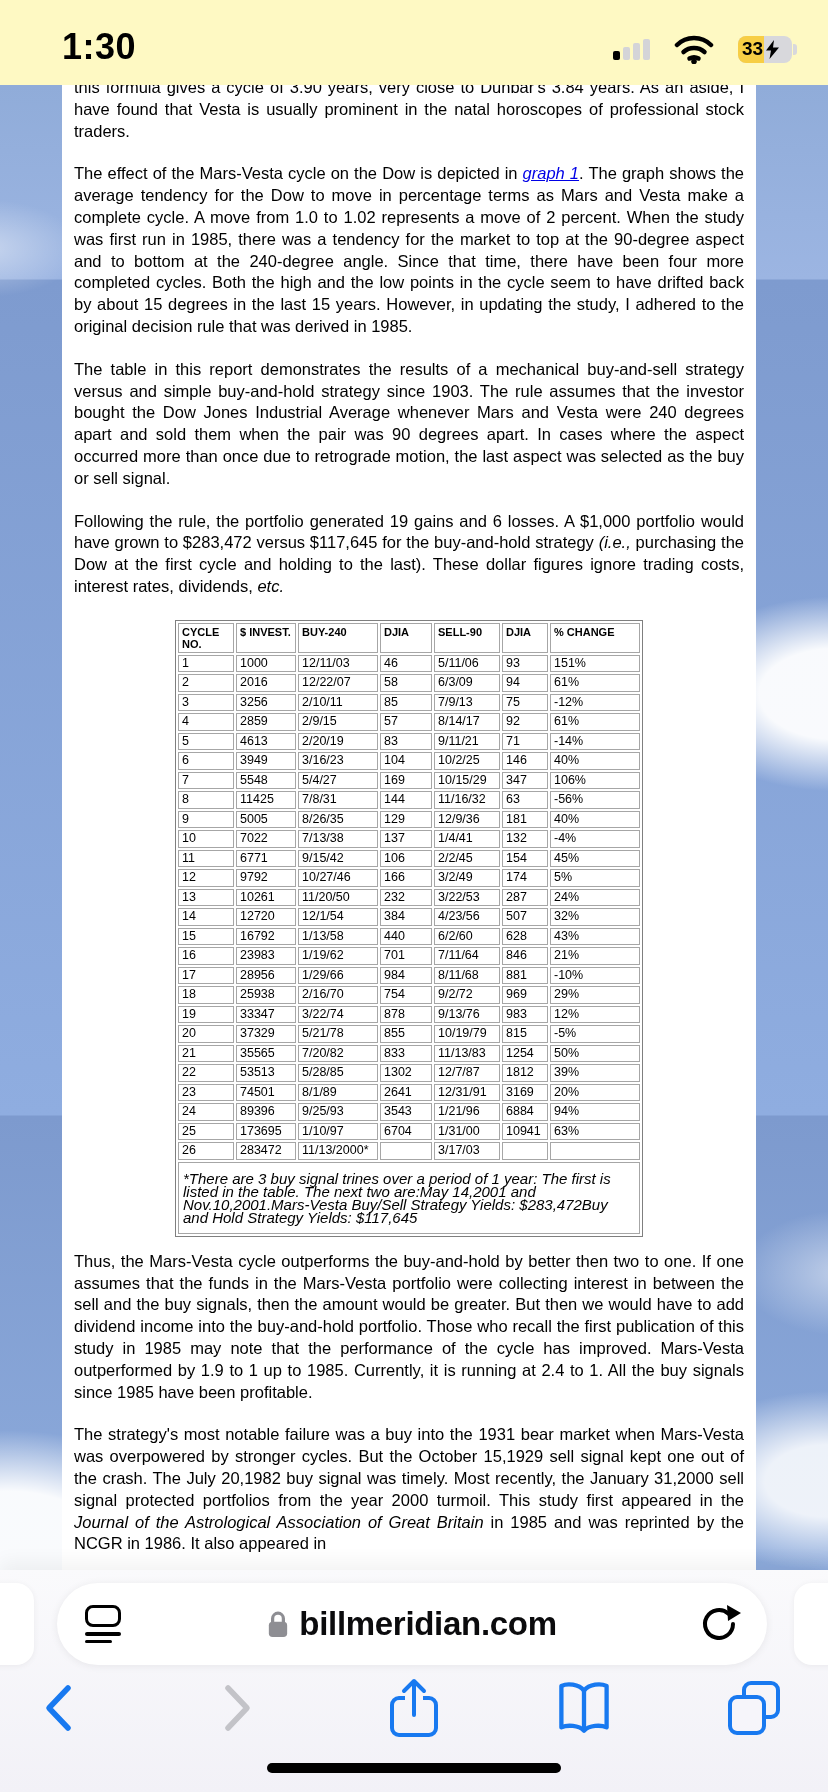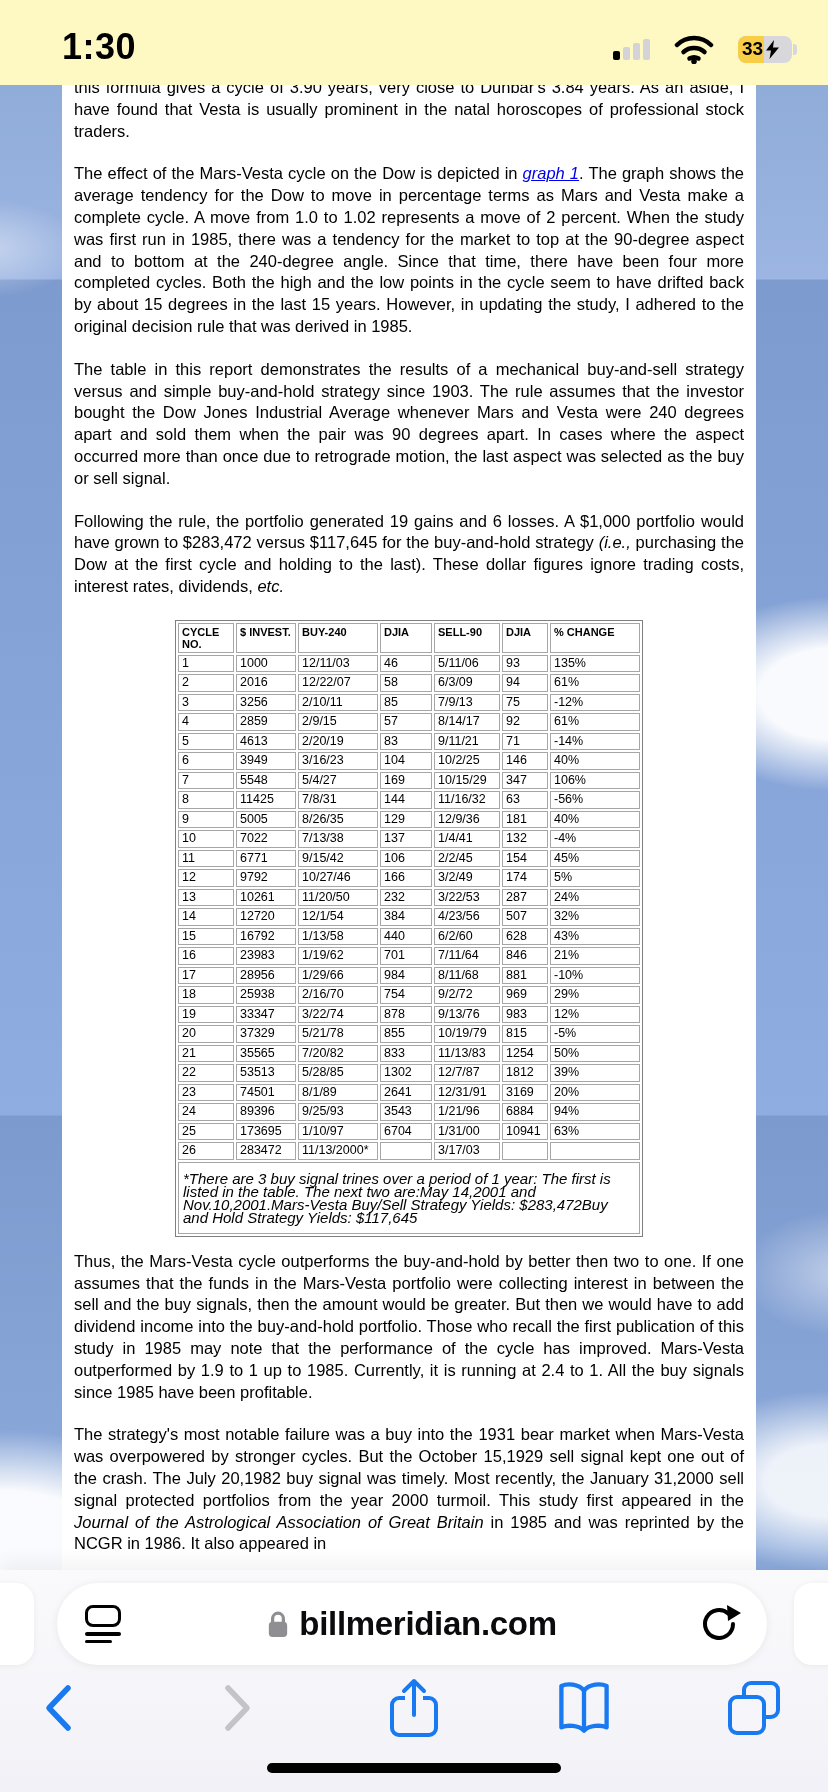--- a/index.html
+++ b/index.html
@@ -120,21 +120,21 @@
             </tr>
           </thead>
           <tbody>
             <tr>
               <td>1</td>
               <td>1000</td>
               <td>12/11/03</td>
               <td>46</td>
               <td>5/11/06</td>
               <td>93</td>
-              <td>135%</td>
+              <td>151%</td>
             </tr>
             <tr>
               <td>2</td>
               <td>2016</td>
               <td>12/22/07</td>
               <td>58</td>
               <td>6/3/09</td>
               <td>94</td>
               <td>61%</td>
             </tr>

